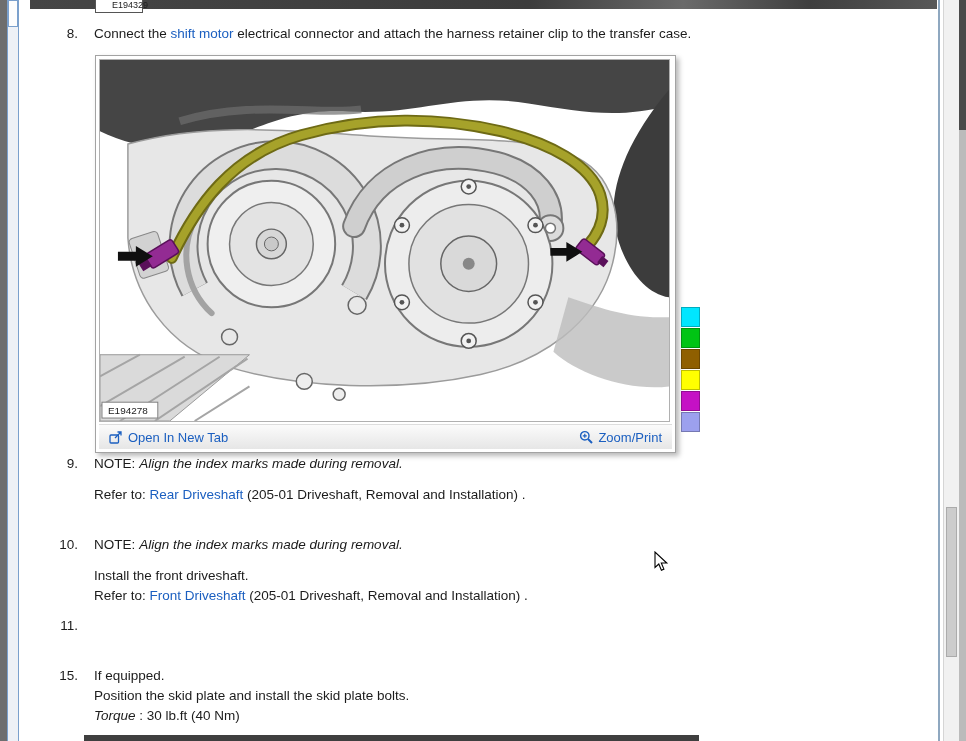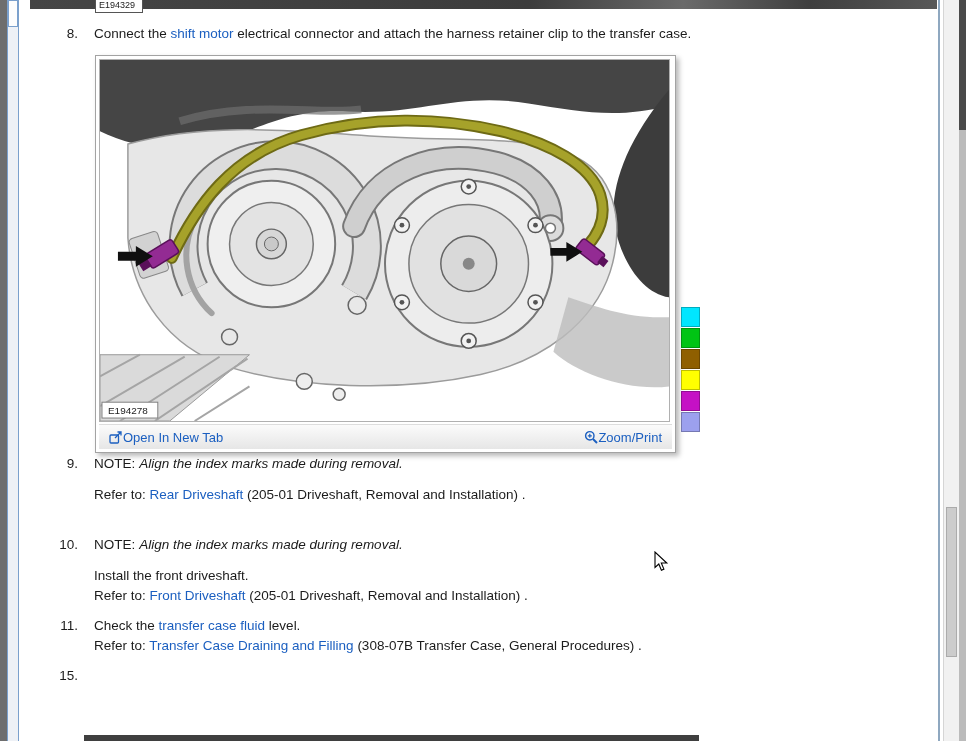--- a/index.html
+++ b/index.html
@@ -19,38 +19,38 @@
   .main{left:19px;top:0;width:919px;height:741px;background:#fff;overflow:hidden}
   .frame-border{left:938px;top:0;width:2px;height:741px;background:#8fa8c0}
   .scroll-track{left:943px;top:0;width:16px;height:741px;background:#f1f1f1;border-left:1px solid #d5d5d5}
   .scroll-thumb{left:946px;top:507px;width:11px;height:150px;background:#cccccc;border:1px solid #ababab}
   .right-outer-top{left:959px;top:0;width:7px;height:130px;background:#4a4a4a}
   .right-outer-bottom{left:959px;top:130px;width:7px;height:611px;background:#bbbbbb}
   
   .top-strip{left:11px;top:0;width:907px;height:9px;
     background:linear-gradient(90deg,#454545,#3c3c3c 55%,#6a6a6a 72%,#3f3f3f 86%,#585858)}
   .top-label{left:76px;top:0;width:48px;height:13px;background:#fff;border:1px solid #555;border-top:none;
-    font-size:9px;line-height:11px;padding-left:3px;color:#222}
+    font-size:9px;line-height:11px;padding-left:16px;color:#222}
   .bottom-strip{left:65px;top:735px;width:615px;height:6px;background:#3f3f3f}
   
   .step{position:absolute;display:flex;left:33px;width:880px;line-height:20px}
   .step .num{width:26px;text-align:right;flex:none}
   .step .content{margin-left:16px}
   .gap{height:11px}
   a.lnk{color:var(--link);text-decoration:none;cursor:pointer}
   b{font-weight:normal}
   i{font-style:italic}
   .note-text{font-style:italic;margin-left:4px}
   
   .figure-wrap{left:76px;top:55px;width:581px;background:#fff;border:1px solid #a3a3a3;
     padding:3px;box-shadow:3px 3px 5px rgba(0,0,0,.28)}
   .figure-img{display:block;border:1px solid #b0b0b0;background:#fff}
   .figure-footer{height:25px;margin-top:2px;display:flex;justify-content:space-between;align-items:center;
     padding:0 10px;background:linear-gradient(#fbfbfb,#e6e6e6);border-top:1px solid #ddd}
-  .footer-link{display:inline-flex;align-items:center;font-size:13px}
+  .footer-link{display:inline-flex;align-items:center;gap:5px;font-size:13px}
   
   .swatch{width:19px;height:20px;border:1px solid rgba(0,0,0,.25)}
   svg text{font-family:"Liberation Sans",sans-serif}
 </style>
 </head>
 <body>
 
 <div class="abs left-outer"></div>
 <div class="abs left-rail"></div>
 <div class="abs left-rail-thumb"></div>
@@ -187,28 +187,29 @@
     <div class="content">
       <div><b>NOTE:</b><span class="note-text">Align the index marks made during removal.</span></div>
       <div class="gap"></div>
       <div>Install the front driveshaft.</div>
       <div><span>Refer to: </span><a class="lnk">Front Driveshaft</a><span> (205-01 Driveshaft, Removal and Installation) .</span></div>
     </div>
   </div>
 
   <div class="step" style="top:616px">
     <div class="num">11.</div>
-    <div class="content">
-      <div><span>Check the </span><a class="lnk">transfer case fluid</a><span> level.</span></div>
-      <div><span>Refer to: </span><a class="lnk">Transfer Case Draining and Filling</a><span> (308-07B Transfer Case, General Procedures) .</span></div>
-    </div>
   </div>
 
   <div class="step" style="top:666px">
     <div class="num">15.</div>
+    <div class="content">
+      <div>If equipped.</div>
+      <div>Position the skid plate and install the skid plate bolts.</div>
+      <div><i>Torque</i><span> : 30 lb.ft (40 Nm)</span></div>
+    </div>
   </div>
 
   <div class="abs bottom-strip"></div>
 
 </div>
 
 <svg class="abs" style="left:654px;top:551px" width="15" height="22" viewBox="0 0 15 22">
   <path d="M1,1 L1,16.5 L4.8,13 L7.4,19.2 L9.9,18.1 L7.3,12 L12.8,12 Z" fill="#ffffff" stroke="#000000" stroke-width="1.1"></path>
 </svg>
 

